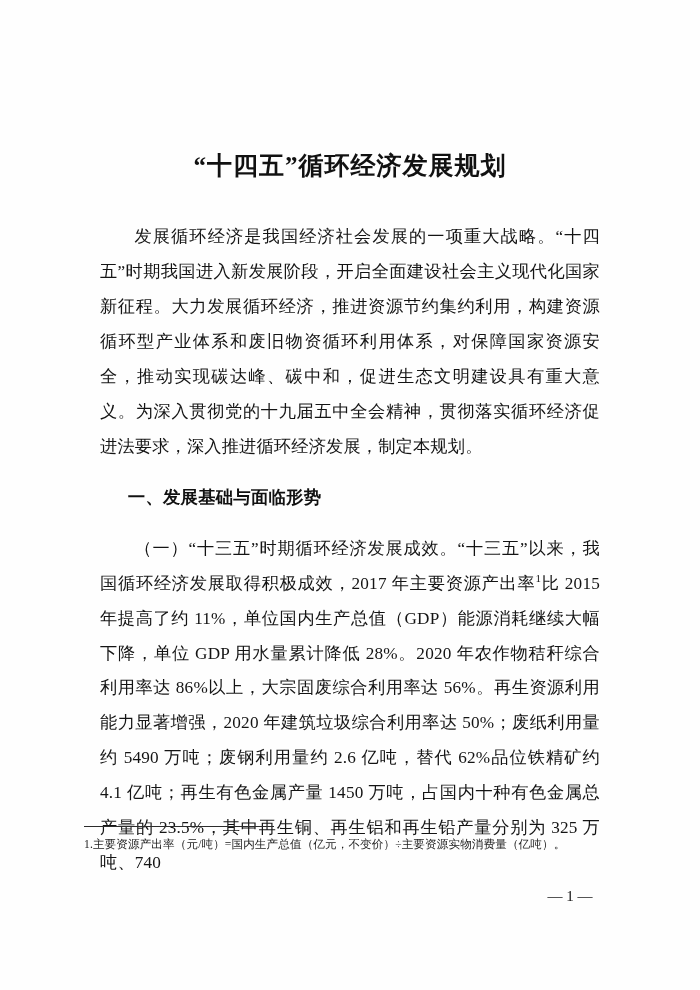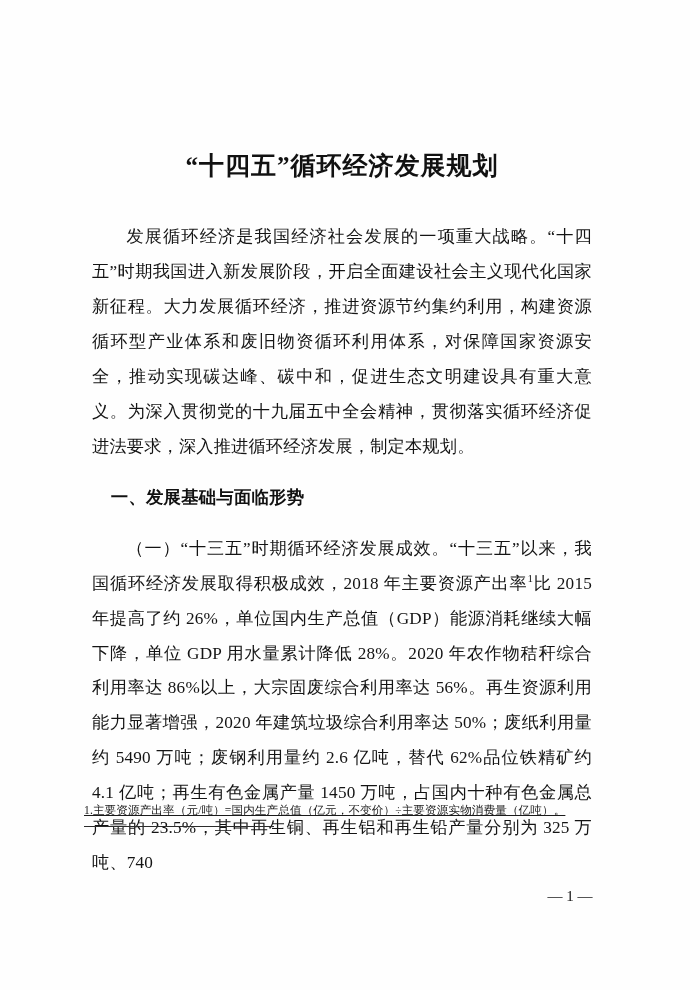--- a/index.html
+++ b/index.html
@@ -17,21 +17,21 @@
   .page {
     position: relative;
     width: 700px;
     height: 990px;
     box-sizing: border-box;
     padding: 0;
     background: #fefefe;
   }
   .content {
     position: absolute;
-    left: 76px;
+    left: 84px;
     top: 0;
     width: 532px;
   }
   .doc-title {
     text-align: center;
     font-size: 25px;
     font-weight: bold;
     letter-spacing: 1px;
     margin-top: 148px;
     margin-bottom: 0;
@@ -48,44 +48,43 @@
     color: #141414;
     letter-spacing: 0.2px;
   }
   p.first-para {
     margin-top: 37px;
   }
   h2.section-heading {
     font-size: 17.4px;
     font-weight: bold;
     line-height: 2.03;
-    margin: 0;
+    margin: 9px;
     text-indent: 2em;
     color: #111;
     letter-spacing: 0.2px;
   }
   .sup {
     font-size: 11px;
     vertical-align: super;
     line-height: 0;
   }
   .footnote-rule {
     position: absolute;
     left: 84px;
     top: 826px;
     width: 190px;
     height: 1px;
     background: #2b2b2b;
   }
   .footnotes {
     position: absolute;
     left: 84px;
-    top: 800px;
+    top: 834px;
     width: 532px;
-    text-decoration: underline;
   }
   .footnotes p {
     margin: 0;
     font-size: 11.6px;
     line-height: 1.82;
     text-align: justify;
     text-justify: inter-ideograph;
     color: #1c1c1c;
     letter-spacing: 0.1px;
   }
@@ -105,21 +104,21 @@
 
 <div class="page">
   <div class="content">
 
     <h1 class="doc-title">“十四五”循环经济发展规划</h1>
 
     <p class="body-para first-para">发展循环经济是我国经济社会发展的一项重大战略。“十四五”时期我国进入新发展阶段，开启全面建设社会主义现代化国家新征程。大力发展循环经济，推进资源节约集约利用，构建资源循环型产业体系和废旧物资循环利用体系，对保障国家资源安全，推动实现碳达峰、碳中和，促进生态文明建设具有重大意义。为深入贯彻党的十九届五中全会精神，贯彻落实循环经济促进法要求，深入推进循环经济发展，制定本规划。</p>
 
     <h2 class="section-heading">一、发展基础与面临形势</h2>
 
-    <p class="body-para"><span>（一）“十三五”时期循环经济发展成效。“十三五”以来，我国循环经济发展取得积极成效，2018 年主要资源产出率</span><span class="sup">1</span><span>比 2015 年提高了约 26%，单位国内生产总值（GDP）能源消耗继续大幅下降，单位 GDP 用水量累计降低 28%。2020 年农作物秸秆综合利用率达 86%以上，大宗固废综合利用率达 56%。再生资源利用能力显著增强，2020 年建筑垃圾综合利用率达 50%；废纸利用量约 5490 万吨；废钢利用量约 2.6 亿吨，替代 62%品位铁精矿约 4.1 亿吨；再生有色金属产量 1450 万吨，占国内十种有色金属总产量的 23.5%，其中再生铜、再生铝和再生铅产量分别为 325 万吨、740</span></p>
+    <p class="body-para"><span>（一）“十三五”时期循环经济发展成效。“十三五”以来，我国循环经济发展取得积极成效，2017 年主要资源产出率</span><span class="sup">1</span><span>比 2015 年提高了约 11%，单位国内生产总值（GDP）能源消耗继续大幅下降，单位 GDP 用水量累计降低 28%。2020 年农作物秸秆综合利用率达 86%以上，大宗固废综合利用率达 56%。再生资源利用能力显著增强，2020 年建筑垃圾综合利用率达 50%；废纸利用量约 5490 万吨；废钢利用量约 2.6 亿吨，替代 62%品位铁精矿约 4.1 亿吨；再生有色金属产量 1450 万吨，占国内十种有色金属总产量的 23.5%，其中再生铜、再生铝和再生铅产量分别为 325 万吨、740</span></p>
 
   </div>
 
   <div class="footnote-rule"></div>
 
   <div class="footnotes">
     <p>1.主要资源产出率（元/吨）=国内生产总值（亿元，不变价）÷主要资源实物消费量（亿吨）。</p>
   </div>
 
   <div class="page-number">— 1 —</div>

